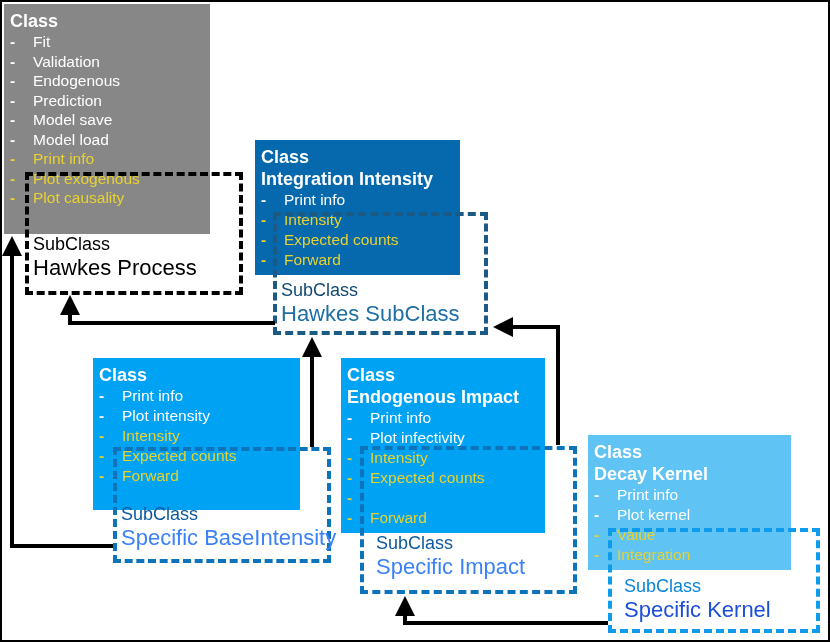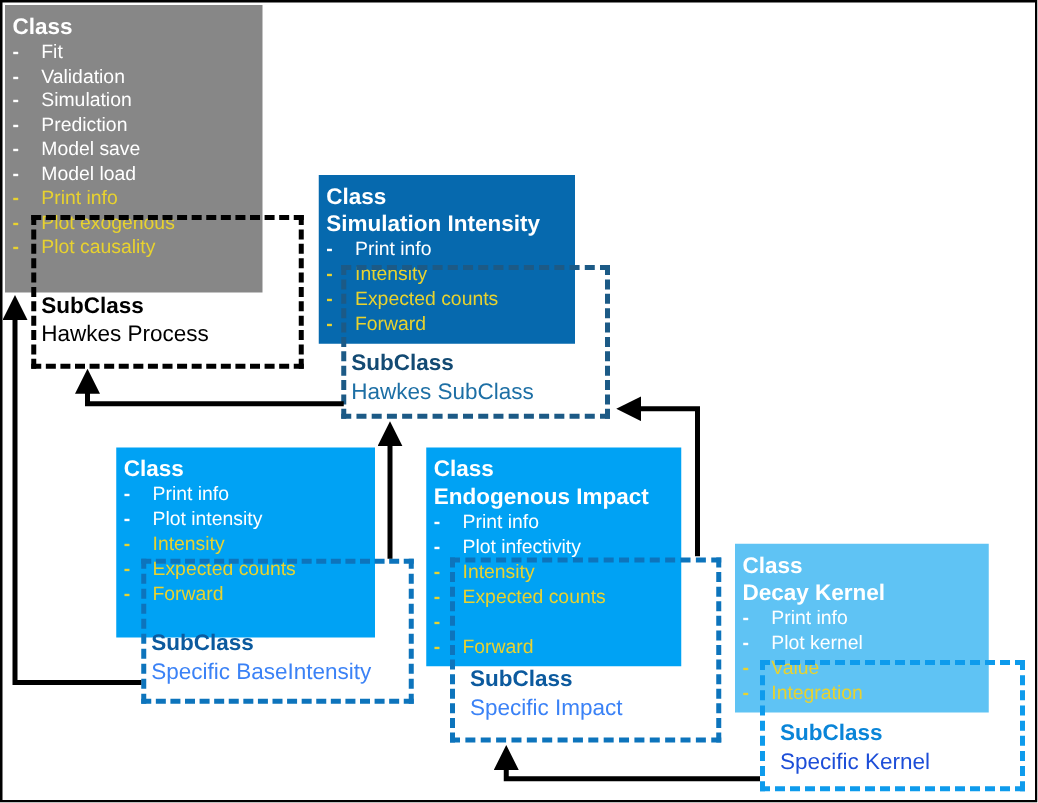--- a/index.html
+++ b/index.html
@@ -13,22 +13,22 @@
   .mrow .bullet{width:23px;flex:none;font-weight:bold}
   .mrow.hl{color:#E8D22F}
   .gray-box{background:#878787}
   .gray-box .mrow{line-height:19.5px}
   .darkblue-box{background:#0669AE}
   .blue-box{background:#00A2F4}
   .lightblue-box{background:#5FC3F4}
 
   .dashbox{position:absolute;display:flex;flex-direction:column;justify-content:flex-end;
            border:4px dashed #000;z-index:2;background:transparent}
-  .sub-kind{font-weight:bold;font-size:18px;line-height:23px;white-space:nowrap}
-  .sub-name{font-size:18px;line-height:23px;white-space:nowrap}
+  .sub-kind{font-weight:normal;font-size:18px;line-height:23px;white-space:nowrap}
+  .sub-name{font-size:22px;line-height:23px;white-space:nowrap}
 
   .dash-black{border-color:#000}
   .dash-black .sub-kind,.dash-black .sub-name{color:#000}
 
   .dash-steel{border-color:#1C5A86}
   .dash-steel .sub-kind{color:#134A73}
   .dash-steel .sub-name{color:#1D6FA5}
 
   .dash-medblue{border-color:#0D74BC}
   .dash-medblue .sub-kind{color:#0C5A9E}
@@ -50,21 +50,21 @@
     <div class="mrow">
         <span class="bullet">-</span>
         <span>Fit</span>
       </div>
     <div class="mrow">
         <span class="bullet">-</span>
         <span>Validation</span>
       </div>
     <div class="mrow">
         <span class="bullet">-</span>
-        <span>Simulation</span>
+        <span>Endogenous</span>
       </div>
     <div class="mrow">
         <span class="bullet">-</span>
         <span>Prediction</span>
       </div>
     <div class="mrow">
         <span class="bullet">-</span>
         <span>Model save</span>
       </div>
     <div class="mrow">
@@ -85,21 +85,21 @@
       </div>
   </div>
 
   <div class="dashbox dash-black" style="left:25px;top:172px;width:218px;height:123px;padding:0 0 12px 4px">
     <div class="sub-kind">SubClass</div>
     <div class="sub-name">Hawkes Process</div>
   </div>
 
   <div class="classbox darkblue-box" style="left:255px;top:140px;width:205px;height:135px">
     <div class="ctitle">Class</div>
-    <div class="ctitle">Simulation Intensity</div>
+    <div class="ctitle">Integration Intensity</div>
     <div class="mrow">
         <span class="bullet">-</span>
         <span>Print info</span>
       </div>
     <div class="mrow hl">
         <span class="bullet">-</span>
         <span>Intensity</span>
       </div>
     <div class="mrow hl">
         <span class="bullet">-</span>

